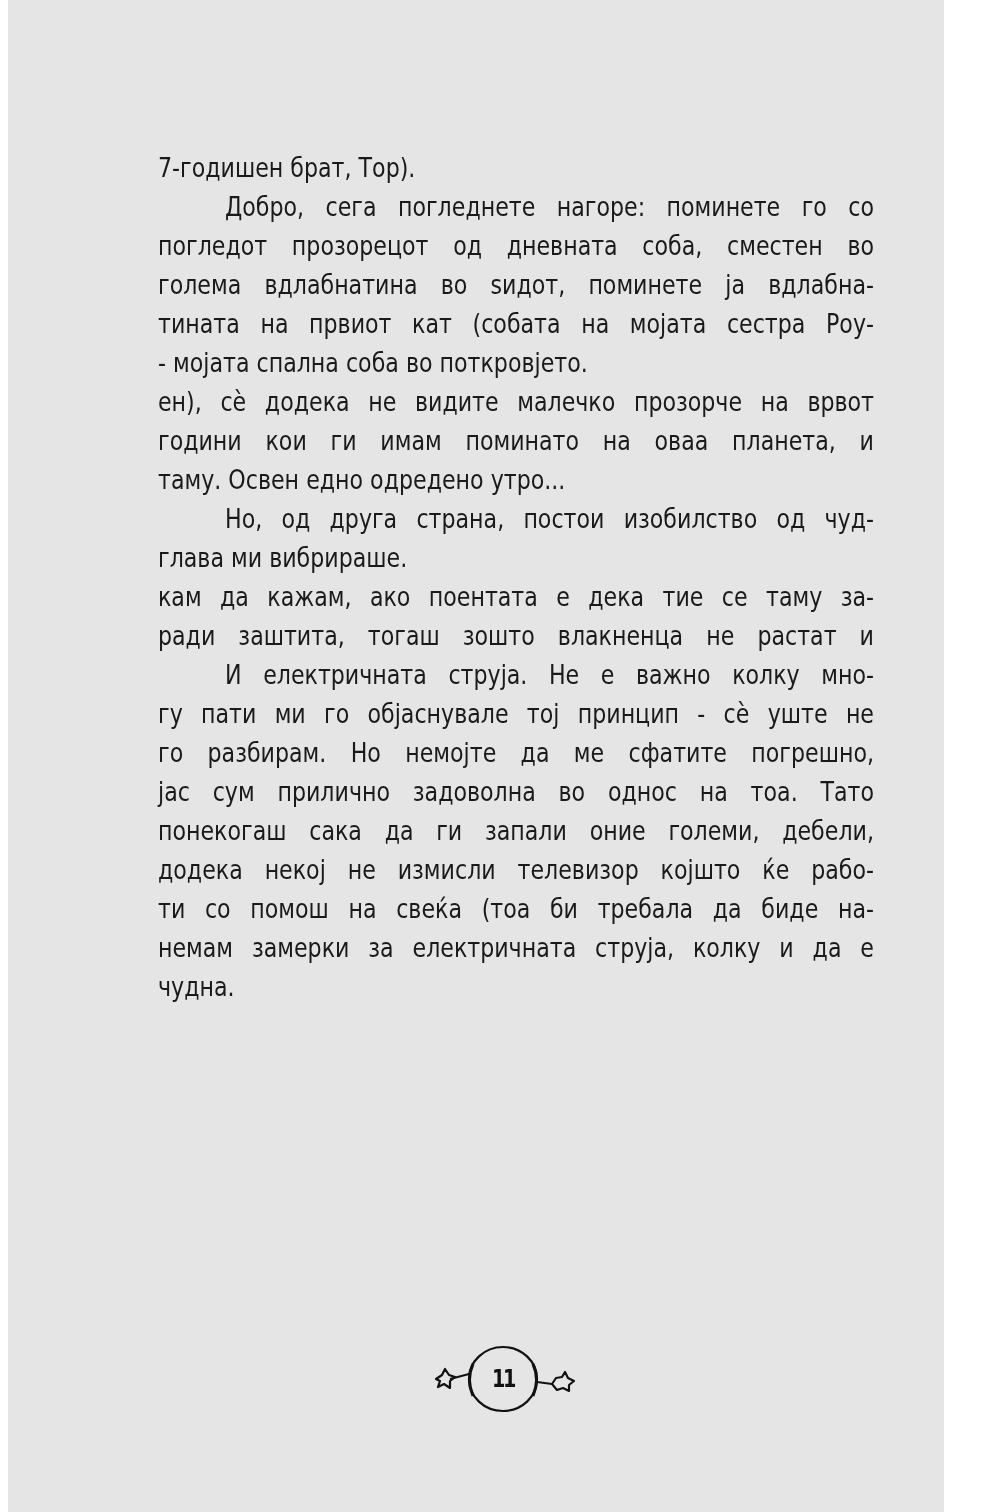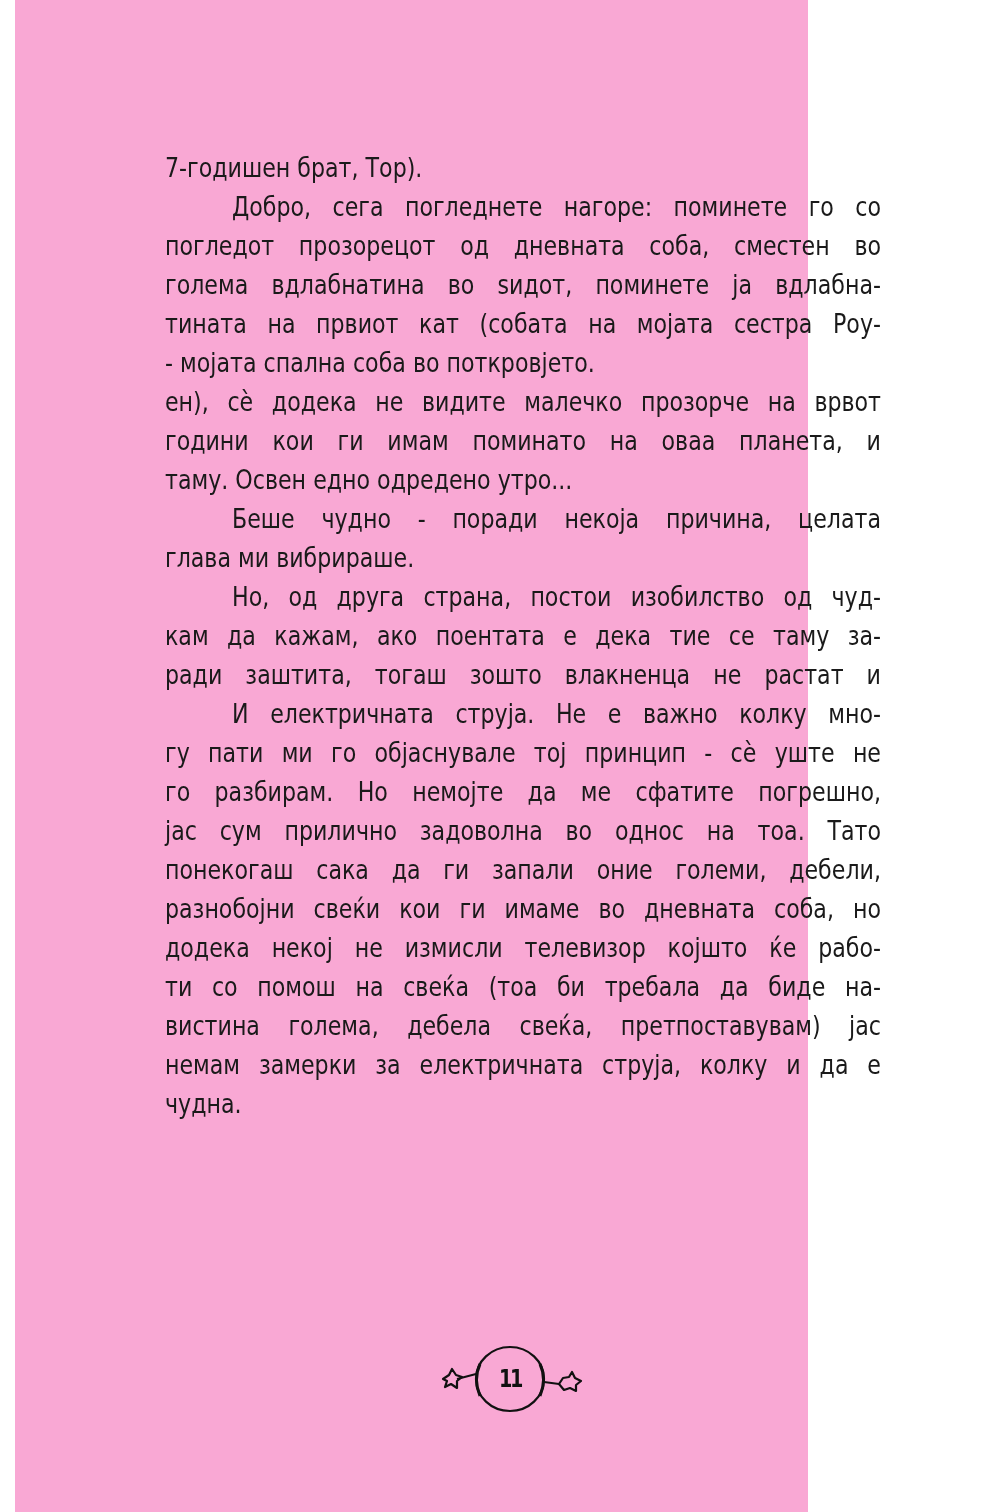--- a/index.html
+++ b/index.html
@@ -1,17 +1,17 @@
 <!DOCTYPE html>
 <html><head>
 <meta charset="utf-8">
 <style>
   html, body { margin: 0; padding: 0; background: #ffffff; }
   body { width: 990px; height: 1512px; position: relative; overflow: hidden; }
-  .page { position: absolute; left: 15px; top: 0; width: 793px; height: 1512px; background: #f9a8d4; }
+  .page { position: absolute; left: 8px; top: 0; width: 936px; height: 1512px; background: #e5e5e5; }
   .text-block {
     position: absolute; left: 150px; top: 148px; width: 716px;
     font-family: "DejaVu Sans", sans-serif;
     font-size: 27px; color: #1a1a1a;
   }
   .line {
     height: 39px; line-height: 39px; white-space: nowrap;
     text-align: justify; text-align-last: justify;
     transform-origin: left center;
   }
@@ -36,34 +36,31 @@
   <div class="text-block">
     <div class="line indent-0 last"><span class="t" style="transform: scaleX(0.82); transform-origin: left center; width: 873.171px; text-align-last: left;">7-годишен брат, Тор).</span></div>
     <div class="line indent"><span class="t" style="transform: scaleX(0.82); transform-origin: left center; width: 873.171px; padding-left: 81.7073px;">Добро, сега погледнете нагоре: поминете го со</span></div>
     <div class="line"><span class="t" style="transform: scaleX(0.82); transform-origin: left center; width: 873.171px;">погледот прозорецот од дневната соба, сместен во</span></div>
     <div class="line"><span class="t" style="transform: scaleX(0.82); transform-origin: left center; width: 873.171px;">голема вдлабнатина во ѕидот, поминете ја вдлабна-</span></div>
     <div class="line"><span class="t" style="transform: scaleX(0.82); transform-origin: left center; width: 873.171px;">тината на првиот кат (собата на мојата сестра Роу-</span></div>
     <div class="line last"><span class="t" style="transform: scaleX(0.82); transform-origin: left center; width: 873.171px; text-align-last: left;">- мојата спална соба во поткровјето.</span></div>
     <div class="line"><span class="t" style="transform: scaleX(0.82); transform-origin: left center; width: 873.171px;">ен), сѐ додека не видите малечко прозорче на врвот</span></div>
     <div class="line"><span class="t" style="transform: scaleX(0.82); transform-origin: left center; width: 873.171px;">години кои ги имам поминато на оваа планета, и</span></div>
     <div class="line last"><span class="t" style="transform: scaleX(0.82); transform-origin: left center; width: 873.171px; text-align-last: left;">таму. Освен едно одредено утро...</span></div>
-    <div class="line indent"><span class="t" style="transform: scaleX(0.82); transform-origin: left center; width: 873.171px; padding-left: 81.7073px;">Беше чудно - поради некоја причина, целата</span></div>
+    <div class="line indent"><span class="t" style="transform: scaleX(0.82); transform-origin: left center; width: 873.171px; padding-left: 81.7073px;">Но, од друга страна, постои изобилство од чуд-</span></div>
     <div class="line last"><span class="t" style="transform: scaleX(0.82); transform-origin: left center; width: 873.171px; text-align-last: left;">глава ми вибрираше.</span></div>
-    <div class="line indent"><span class="t" style="transform: scaleX(0.82); transform-origin: left center; width: 873.171px; padding-left: 81.7073px;">Но, од друга страна, постои изобилство од чуд-</span></div>
     <div class="line"><span class="t" style="transform: scaleX(0.82); transform-origin: left center; width: 873.171px;">кам да кажам, ако поентата е дека тие се таму за-</span></div>
     <div class="line"><span class="t" style="transform: scaleX(0.82); transform-origin: left center; width: 873.171px;">ради заштита, тогаш зошто влакненца не растат и</span></div>
     <div class="line indent"><span class="t" style="transform: scaleX(0.82); transform-origin: left center; width: 873.171px; padding-left: 81.7073px;">И електричната струја. Не е важно колку мно-</span></div>
     <div class="line"><span class="t" style="transform: scaleX(0.82); transform-origin: left center; width: 873.171px;">гу пати ми го објаснувале тој принцип - сѐ уште не</span></div>
     <div class="line"><span class="t" style="transform: scaleX(0.82); transform-origin: left center; width: 873.171px;">го разбирам. Но немојте да ме сфатите погрешно,</span></div>
     <div class="line"><span class="t" style="transform: scaleX(0.82); transform-origin: left center; width: 873.171px;">јас сум прилично задоволна во однос на тоа. Тато</span></div>
     <div class="line"><span class="t" style="transform: scaleX(0.82); transform-origin: left center; width: 873.171px;">понекогаш сака да ги запали оние големи, дебели,</span></div>
-    <div class="line"><span class="t" style="transform: scaleX(0.82); transform-origin: left center; width: 873.171px;">разнобојни свеќи кои ги имаме во дневната соба, но</span></div>
     <div class="line"><span class="t" style="transform: scaleX(0.82); transform-origin: left center; width: 873.171px;">додека некој не измисли телевизор којшто ќе рабо-</span></div>
     <div class="line"><span class="t" style="transform: scaleX(0.82); transform-origin: left center; width: 873.171px;">ти со помош на свеќа (тоа би требала да биде на-</span></div>
-    <div class="line"><span class="t" style="transform: scaleX(0.82); transform-origin: left center; width: 873.171px;">вистина голема, дебела свеќа, претпоставувам) јас</span></div>
     <div class="line"><span class="t" style="transform: scaleX(0.82); transform-origin: left center; width: 873.171px;">немам замерки за електричната струја, колку и да е</span></div>
     <div class="line last"><span class="t" style="transform: scaleX(0.82); transform-origin: left center; width: 873.171px; text-align-last: left;">чудна.</span></div>
   </div>
 
   <div class="folio">
     <svg width="150" height="70" viewBox="0 0 150 70">
 
       <path d="M8 35 L14 31 L17 25 L21 31 L27 33 L22 37 L22 44 L16 40 L10 43 L12 37 Z" fill="none" stroke="#111" stroke-width="2.2" stroke-linejoin="round"></path>
       <line x1="22" y1="35" x2="41" y2="30" stroke="#111" stroke-width="2"></line>
 

